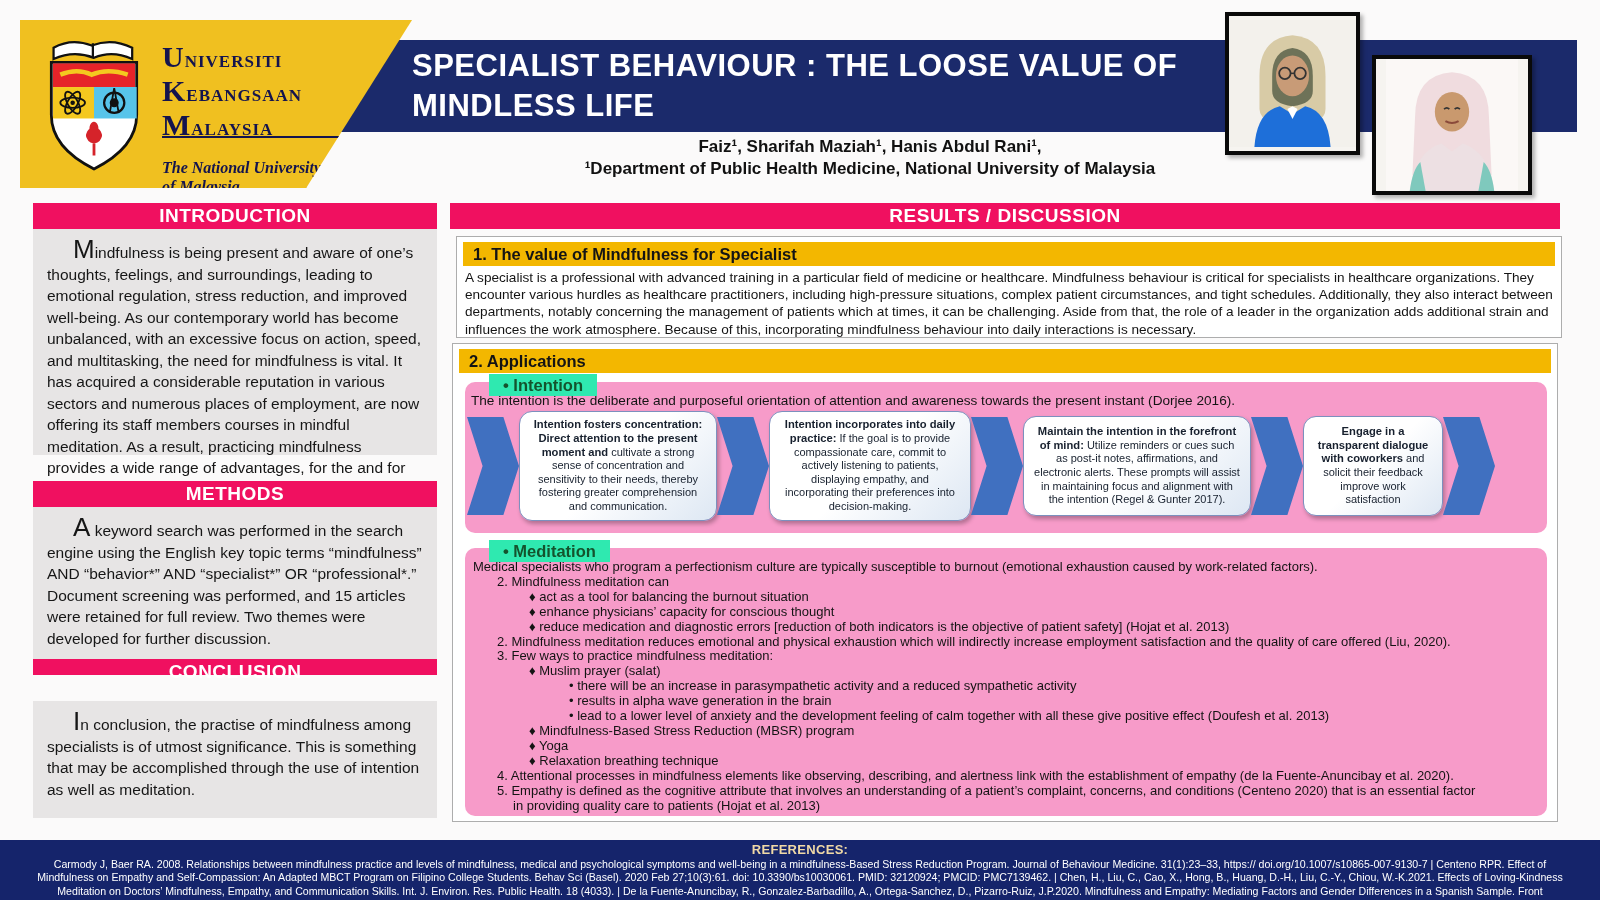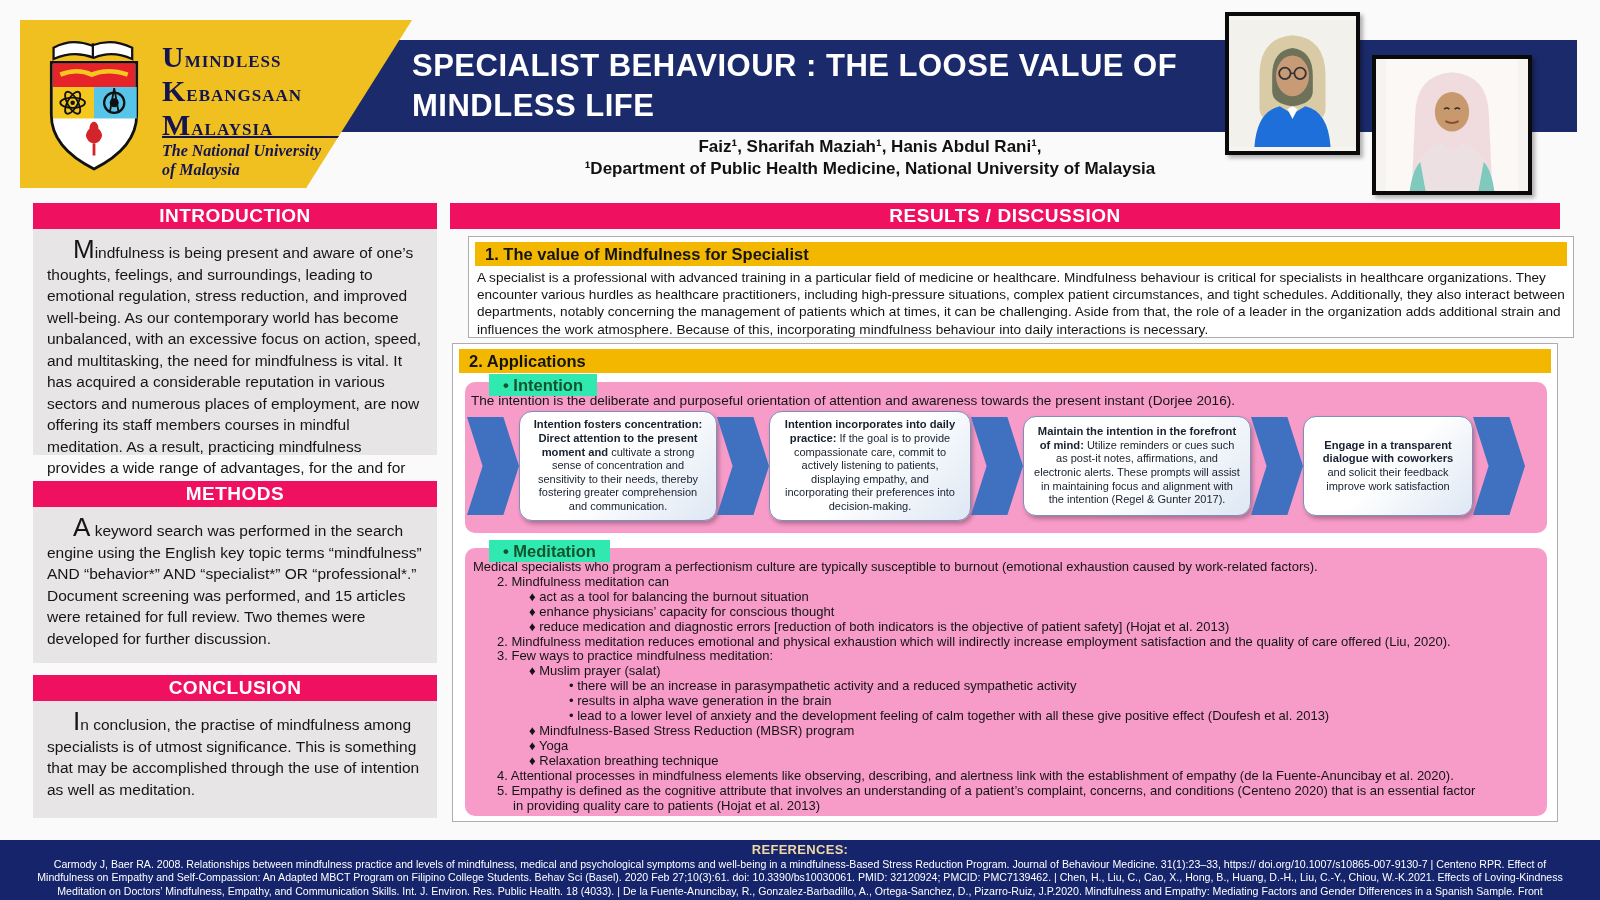--- a/index.html
+++ b/index.html
@@ -19,21 +19,21 @@
 
   
   .logo-plate { left:20px; top:20px; width:392px; height:168px; background:#F0C020;
                 clip-path:polygon(0 0,100% 0,73% 100%,0 100%);
                 box-shadow:2px 2px 3px rgba(0,0,0,.25); }
   .crest { left:14px; top:12px; width:120px; height:146px; }
   .wordmark { left:142px; top:22px; color:#14144E; font-family:"Liberation Serif", serif; }
   .wm-line { font-size:17px; letter-spacing:1px; line-height:29px; font-weight:bold; }
   .wm-line .cap { font-size:30px; }
   .tagline { left:142px; top:116px; width:180px; border-top:2px solid #14144E;
-             padding-top:3px; color:#14144E; font-family:"Liberation Serif", serif;
+             padding-top:20px; color:#14144E; font-family:"Liberation Serif", serif;
              font-style:italic; font-size:16px; line-height:19px; font-weight:bold; }
 
   
   .photo { border:4px solid #0A0A0A; background:#F6F4F0; box-shadow:3px 3px 4px rgba(0,0,0,.3); }
   .photo1 { left:1225px; top:12px; width:135px; height:143px; }
   .photo2 { left:1372px; top:55px; width:160px; height:140px; }
   .photo svg { width:100%; height:100%; display:block; }
 
   
   .bar-pink { background:#F01060; color:#FFFFFF; font-weight:bold; text-align:center;
@@ -41,27 +41,27 @@
   .graybox { background:#E7E5E5; color:#161616; font-size:15.5px; line-height:21.5px;
              padding:10px 14px 10px 14px; }
   .graybox p { text-indent:26px; }
   .lead-cap { font-size:26px; line-height:20px; }
 
   
   .l-bar1 { left:33px; top:203px; width:404px; height:26px; }
   .l-box1 { left:33px; top:229px; width:404px; height:226px; }
   .l-bar2 { left:33px; top:481px; width:404px; height:26px; }
   .l-box2 { left:33px; top:507px; width:404px; height:156px; }
-  .l-bar3 { left:33px; top:675px; width:404px; height:26px; }
+  .l-bar3 { left:33px; top:659px; width:404px; height:16px; }
   .l-box3 { left:33px; top:701px; width:404px; height:117px; }
 
   
   .r-bar { left:450px; top:203px; width:1110px; height:26px; }
   .whitebox { background:#FFFFFF; border:1.5px solid #ADADAD; }
-  .r-box1 { left:468px; top:236px; width:1106px; height:102px; }
+  .r-box1 { left:456px; top:236px; width:1106px; height:102px; }
   .r-box2 { left:452px; top:343px; width:1106px; height:479px; }
   .goldbar { background:#F3B700; color:#141414; font-weight:bold; font-size:16.5px;
              line-height:24px; padding-left:10px; }
   .s1-gold { left:6px; top:5px; width:1092px; height:24px; }
   .s1-body { left:8px; top:32px; width:1090px; font-size:13.6px; line-height:17.2px;
              color:#141414; }
   .s2-gold { left:6px; top:5px; width:1092px; height:24px; }
 
   .greenlbl { background:#2FE9B0; color:#14532d; font-weight:bold; font-size:16.5px;
               line-height:22px; padding:0 14px; z-index:3; }
@@ -74,21 +74,21 @@
 
   .flow { display:flex; align-items:center; padding:2px 2px 0 2px; height:110px; }
   .chev { width:52px; height:98px; background:#4070C0; flex:0 0 auto;
           clip-path:polygon(0 0,70% 0,100% 50%,70% 100%,0 100%,30% 50%); }
   .fbox { background:linear-gradient(135deg,#FFFFFF 50%,#DDE7F3 100%);
           border:1.6px solid #7C90BE; border-radius:13px; box-shadow:2px 3px 4px rgba(0,0,0,.28);
           min-height:100px; display:flex; flex-direction:column; justify-content:center;
           text-align:center; padding:6px 9px; color:#17202E; font-size:11px;
           line-height:13.6px; flex:0 0 auto; }
   .fbox b { font-size:11.2px; }
-  .fb1 { width:198px; } .fb2 { width:202px; } .fb3 { width:228px; } .fb4 { width:170px; }
+  .fb1 { width:198px; } .fb2 { width:202px; } .fb3 { width:228px; } .fb4 { width:140px; }
 
   .med-text { padding:12px 10px 6px 8px; color:#141414; font-size:13px; line-height:14.9px; }
   .ml-0 { padding-left:0; }
   .ml-1 { padding-left:24px; }
   .ml-2 { padding-left:56px; }
   .ml-3 { padding-left:96px; }
   .ml-1c { padding-left:40px; }
 
   
   .refs { left:0; top:840px; width:1600px; height:60px; background:#15246B; color:#FFFFFF;
@@ -126,21 +126,21 @@
       <ellipse cx="31" cy="63" rx="11" ry="4.5" fill="none" stroke="#111" stroke-width="1.6" transform="rotate(-60 31 63)"></ellipse>
       <circle cx="31" cy="63" r="2" fill="#111"></circle>
       <circle cx="68" cy="63" r="9" fill="none" stroke="#111" stroke-width="2"></circle>
       <circle cx="68" cy="63" r="4" fill="#111"></circle>
       <path d="M68 50 L64 72 M68 50 L72 72" stroke="#111" stroke-width="1.6" fill="none"></path>
       <path d="M50 88 m0 -8 a4 6 0 1 1 -0.1 0 M50 88 m-7 4 a6 4 0 1 1 0 0.1 M50 88 m7 4 a6 4 0 1 0 0 0.1" fill="#D5232A"></path>
       <circle cx="50" cy="92" r="7" fill="#D5232A"></circle>
       <path d="M50 99 L50 110" stroke="#D5232A" stroke-width="2.5"></path>
     </svg>
     <div class="abs wordmark">
-      <div class="wm-line"><span class="cap">U</span><span>MINDLESS</span></div>
+      <div class="wm-line"><span class="cap">U</span><span>NIVERSITI</span></div>
       <div class="wm-line"><span class="cap">K</span><span>EBANGSAAN</span></div>
       <div class="wm-line"><span class="cap">M</span><span>ALAYSIA</span></div>
     </div>
     <div class="abs tagline">
       <div>The National University</div>
       <div>of Malaysia</div>
     </div>
   </div>
 
   <div class="abs photo photo1">

